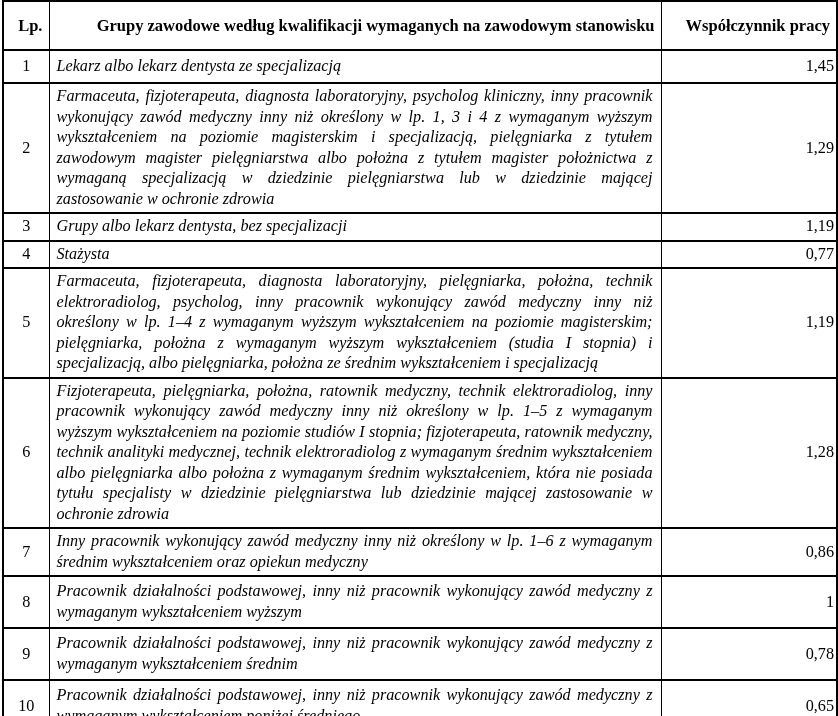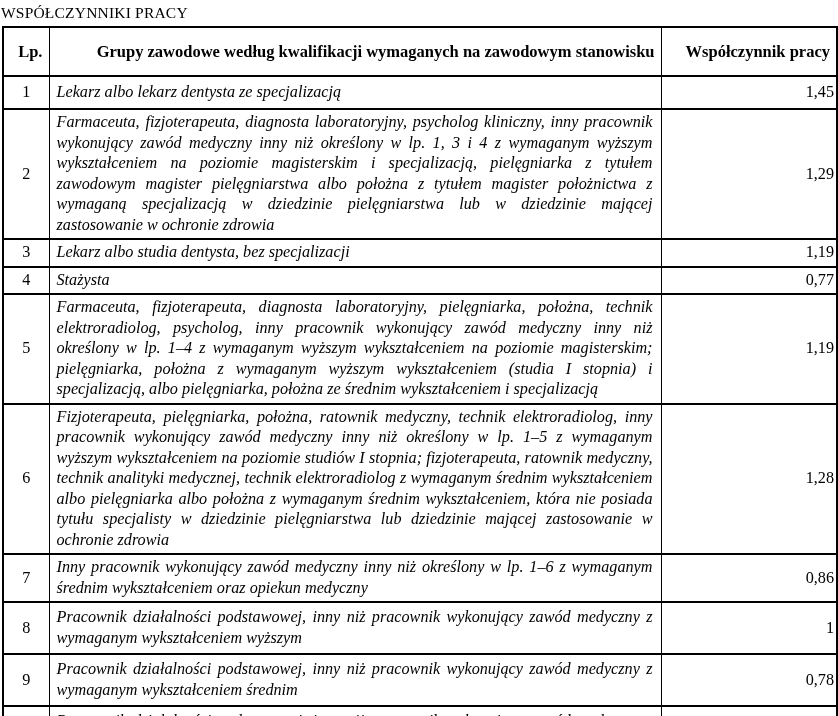--- a/index.html
+++ b/index.html
@@ -79,21 +79,20 @@
   tr.r7  td { height: 45px; }
   tr.r8  td { height: 52px; }
   tr.r9  td { height: 52px; }
   tr.r10 td { height: 52px; }
 </style>
 </head>
 <body>
 
 <div class="page">
 
-  <div class="doc-title">WSPÓŁCZYNNIKI PRACY</div>
 
   <table class="coeff-table">
     <colgroup>
       <col class="c-lp">
       <col class="c-desc">
       <col class="c-val">
     </colgroup>
     <thead>
       <tr>
         <th>Lp.</th>
@@ -107,21 +106,21 @@
         <td class="desc">Lekarz albo lekarz dentysta ze specjalizacją</td>
         <td class="coef">1,45</td>
       </tr>
       <tr class="r2">
         <td class="lp">2</td>
         <td class="desc">Farmaceuta, fizjoterapeuta, diagnosta laboratoryjny, psycholog kliniczny, inny pracownik wykonujący zawód medyczny inny niż określony w lp. 1, 3 i 4 z wymaganym wyższym wykształceniem na poziomie magisterskim i specjalizacją, pielęgniarka z tytułem zawodowym magister pielęgniarstwa albo położna z tytułem magister położnictwa z wymaganą specjalizacją w dziedzinie pielęgniarstwa lub w dziedzinie mającej zastosowanie w ochronie zdrowia</td>
         <td class="coef">1,29</td>
       </tr>
       <tr class="r3">
         <td class="lp">3</td>
-        <td class="desc">Lekarz albo studia dentysta, bez specjalizacji</td>
+        <td class="desc">Grupy albo lekarz dentysta, bez specjalizacji</td>
         <td class="coef">1,19</td>
       </tr>
       <tr class="r4">
         <td class="lp">4</td>
         <td class="desc">Stażysta</td>
         <td class="coef">0,77</td>
       </tr>
       <tr class="r5">
         <td class="lp">5</td>
         <td class="desc">Farmaceuta, fizjoterapeuta, diagnosta laboratoryjny, pielęgniarka, położna, technik elektroradiolog, psycholog, inny pracownik wykonujący zawód medyczny inny niż określony w lp. 1–4 z wymaganym wyższym wykształceniem na poziomie magisterskim; pielęgniarka, położna z wymaganym wyższym wykształceniem (studia I stopnia) i specjalizacją, albo pielęgniarka, położna ze średnim wykształceniem i specjalizacją</td>

